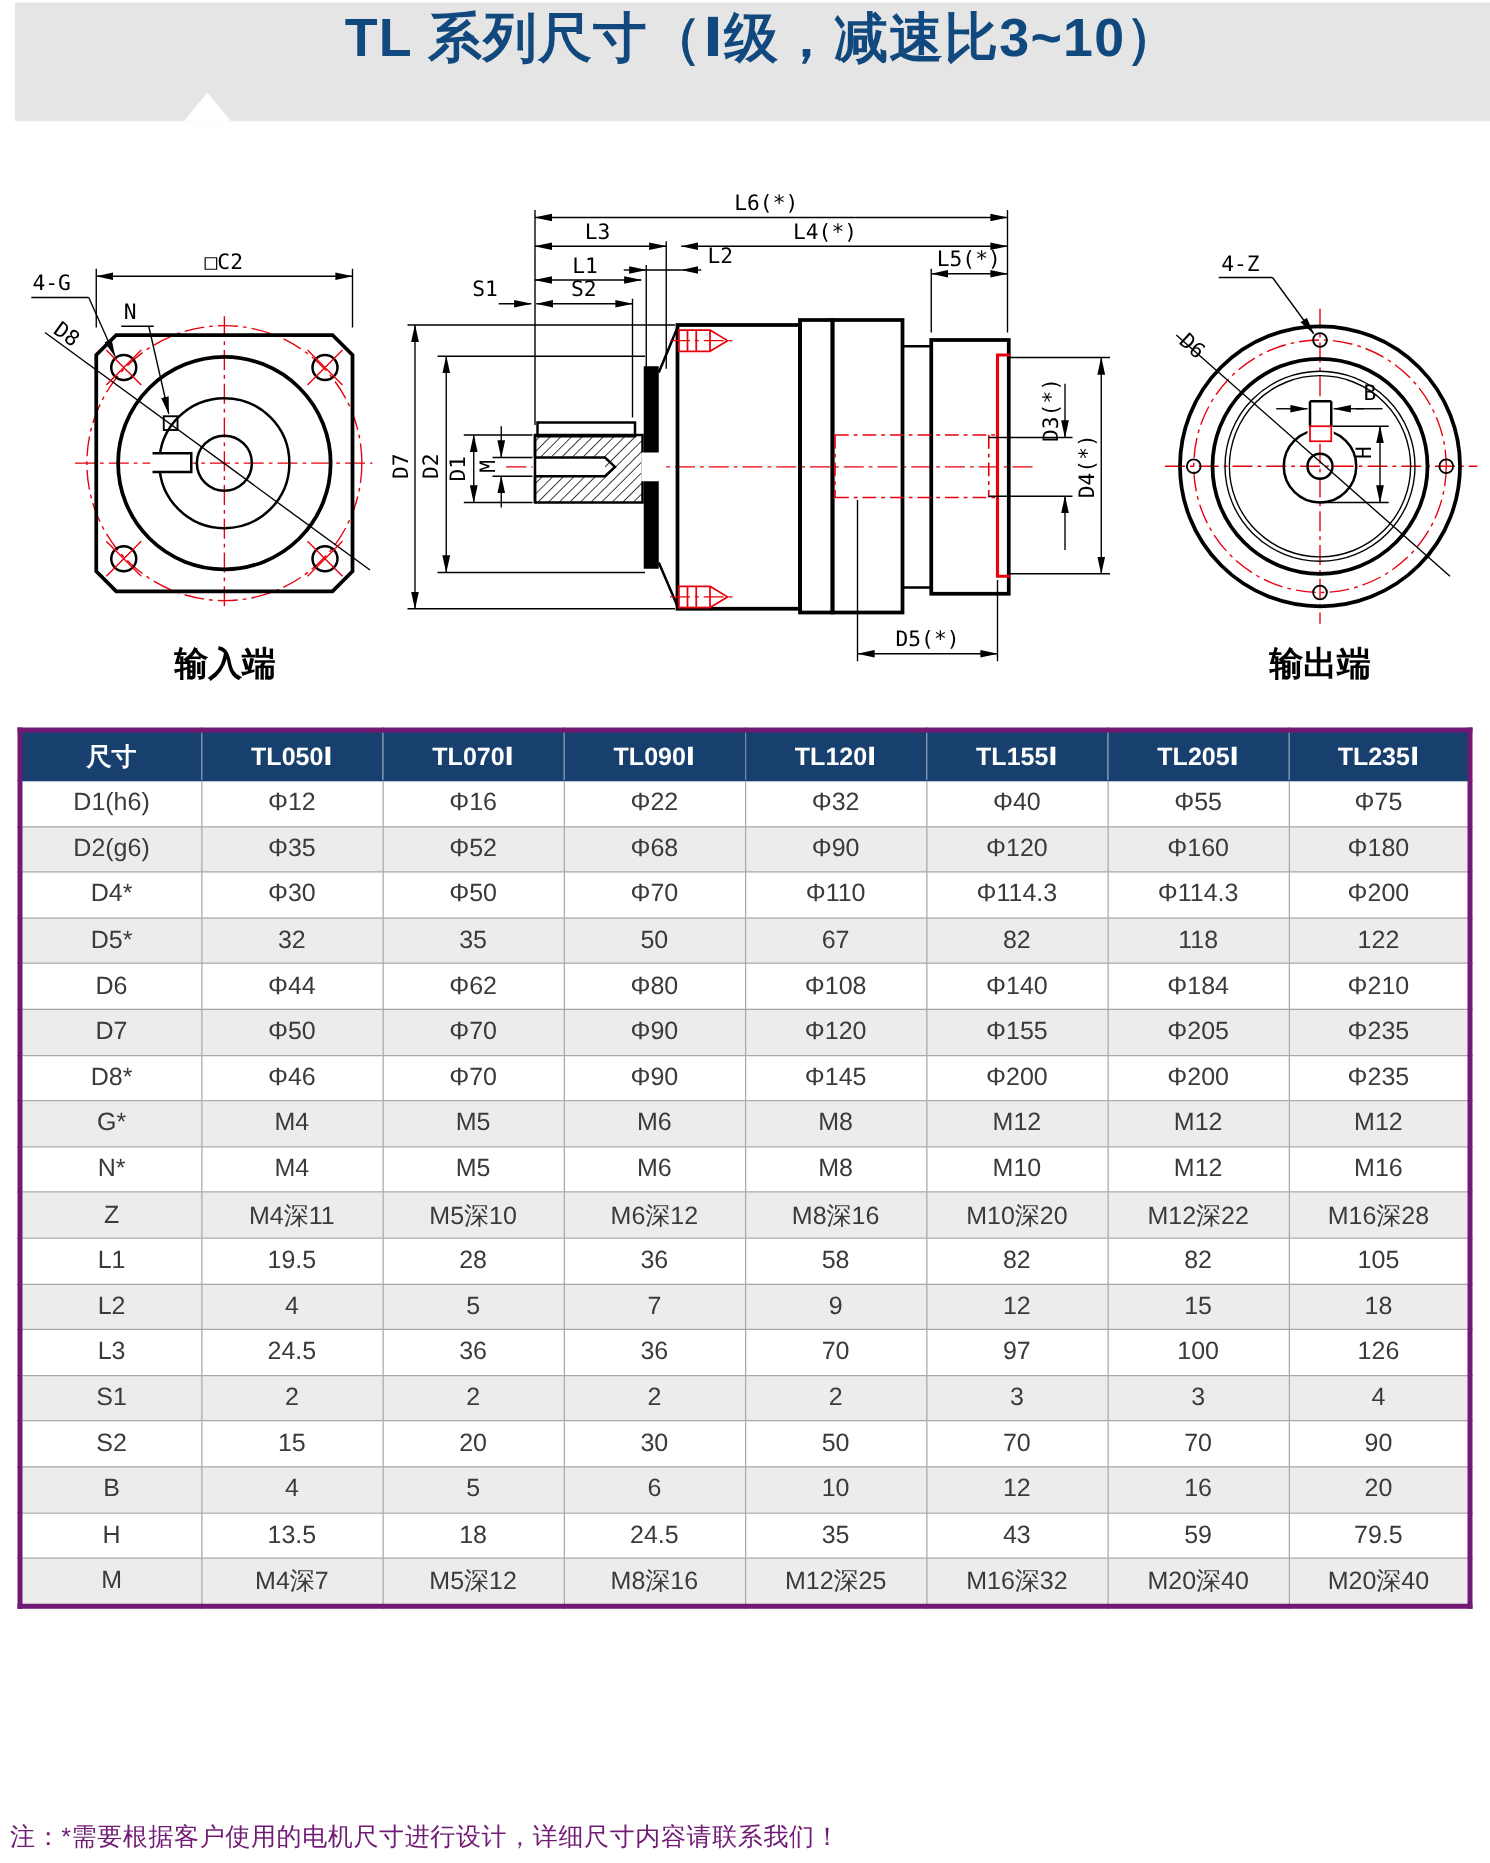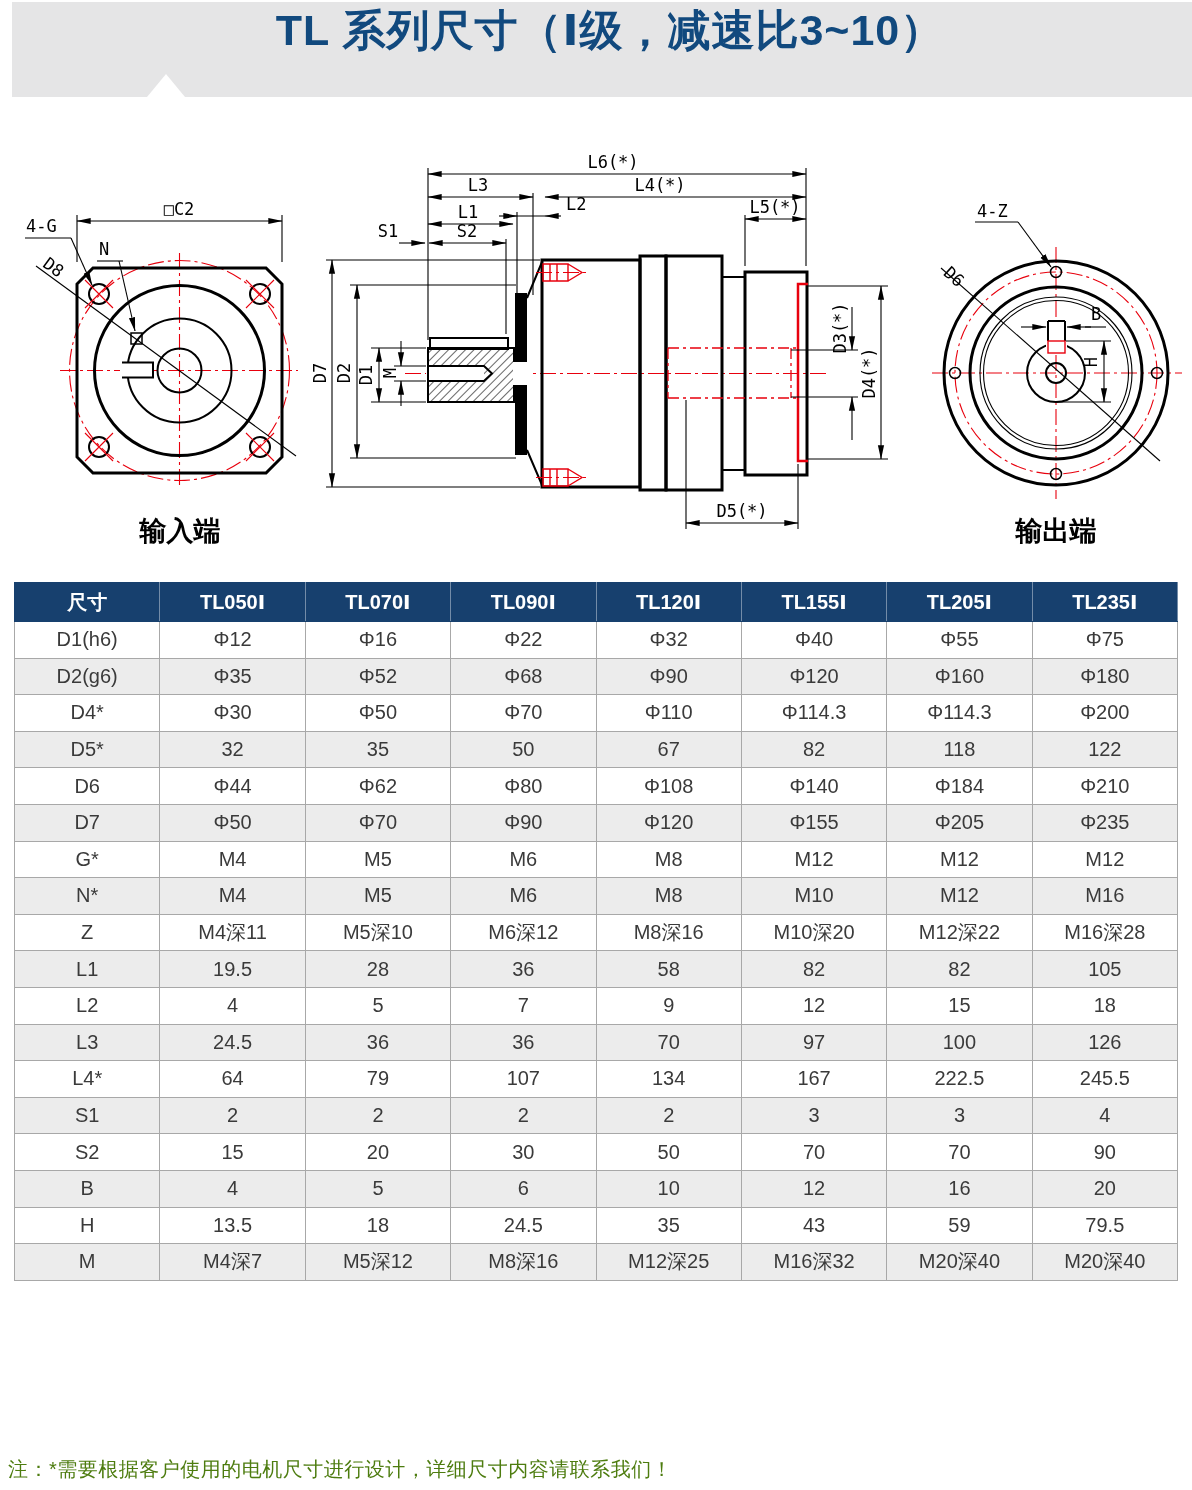--- a/index.html
+++ b/index.html
@@ -41,24 +41,24 @@
     font-size:20px;color:#3a3a3a;text-align:center;
   }
   table.dims th{
     background:#17406e;color:#ffffff;font-weight:bold;height:36px;
     border:1px solid #17406e;border-right:1px solid rgba(255,255,255,.4);
   }
   table.dims td{
     height:33.6px;border:1px solid #a8a8a8;background:#ffffff;
   }
   table.dims tbody tr:nth-child(even) td{background:#ececec;}
-  table.dims{border:1px solid #701a75;}
+  table.dims{border:4px solid #701a75;}
   
   .note{
-    position:absolute;left:8px;top:1456px;font-size:20px;color:#4d7c0f;
+    position:absolute;left:8px;top:1456px;font-size:20px;color:#701a75;
     letter-spacing:0.5px;
   }
 </style>
 </head>
 <body>
 
 <div class="titlebar">
   <div class="notch"></div>
   <div class="page-title">TL 系列尺寸（Ⅰ级，减速比3~10）</div>
 </div>
@@ -312,20 +312,30 @@
         <td>D7</td>
         <td>Φ50</td>
         <td>Φ70</td>
         <td>Φ90</td>
         <td>Φ120</td>
         <td>Φ155</td>
         <td>Φ205</td>
         <td>Φ235</td>
       </tr>
       <tr>
+        <td>D8*</td>
+        <td>Φ46</td>
+        <td>Φ70</td>
+        <td>Φ90</td>
+        <td>Φ145</td>
+        <td>Φ200</td>
+        <td>Φ200</td>
+        <td>Φ235</td>
+      </tr>
+      <tr>
         <td>G*</td>
         <td>M4</td>
         <td>M5</td>
         <td>M6</td>
         <td>M8</td>
         <td>M12</td>
         <td>M12</td>
         <td>M12</td>
       </tr>
       <tr>
@@ -372,30 +382,20 @@
         <td>L3</td>
         <td>24.5</td>
         <td>36</td>
         <td>36</td>
         <td>70</td>
         <td>97</td>
         <td>100</td>
         <td>126</td>
       </tr>
       <tr>
-        <td>L4*</td>
-        <td>64</td>
-        <td>79</td>
-        <td>107</td>
-        <td>134</td>
-        <td>167</td>
-        <td>222.5</td>
-        <td>245.5</td>
-      </tr>
-      <tr>
         <td>S1</td>
         <td>2</td>
         <td>2</td>
         <td>2</td>
         <td>2</td>
         <td>3</td>
         <td>3</td>
         <td>4</td>
       </tr>
       <tr>

